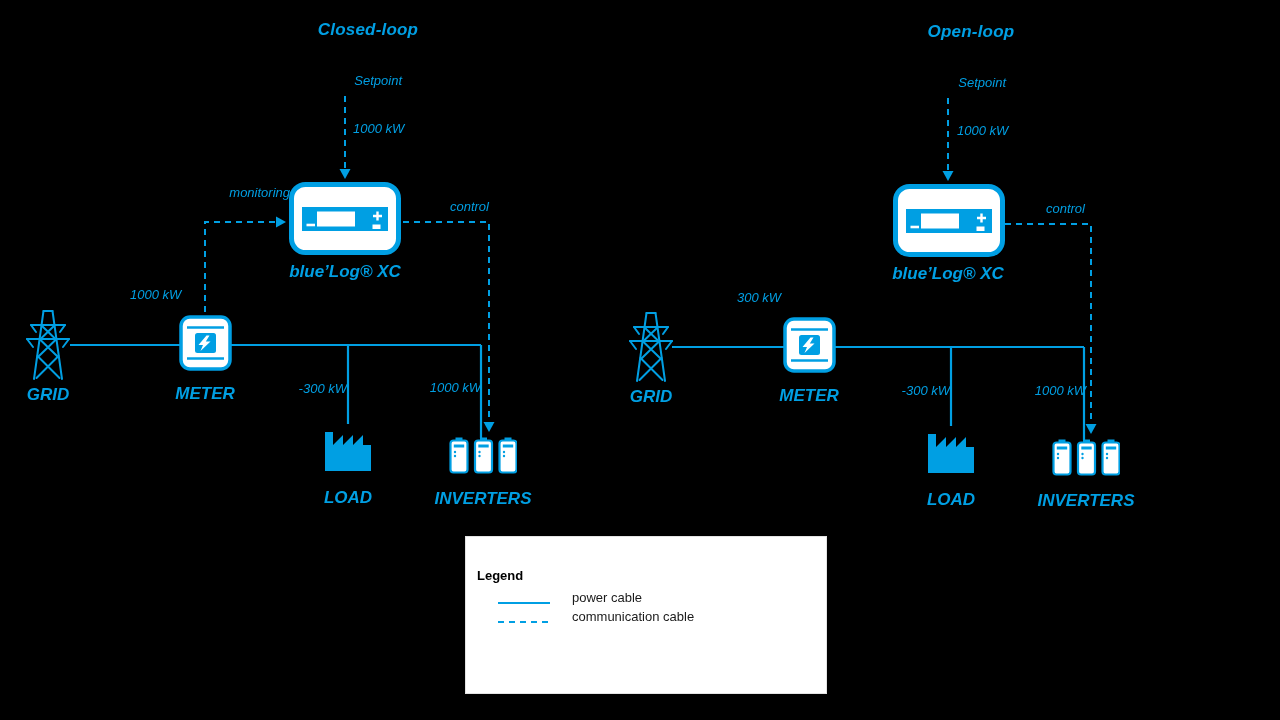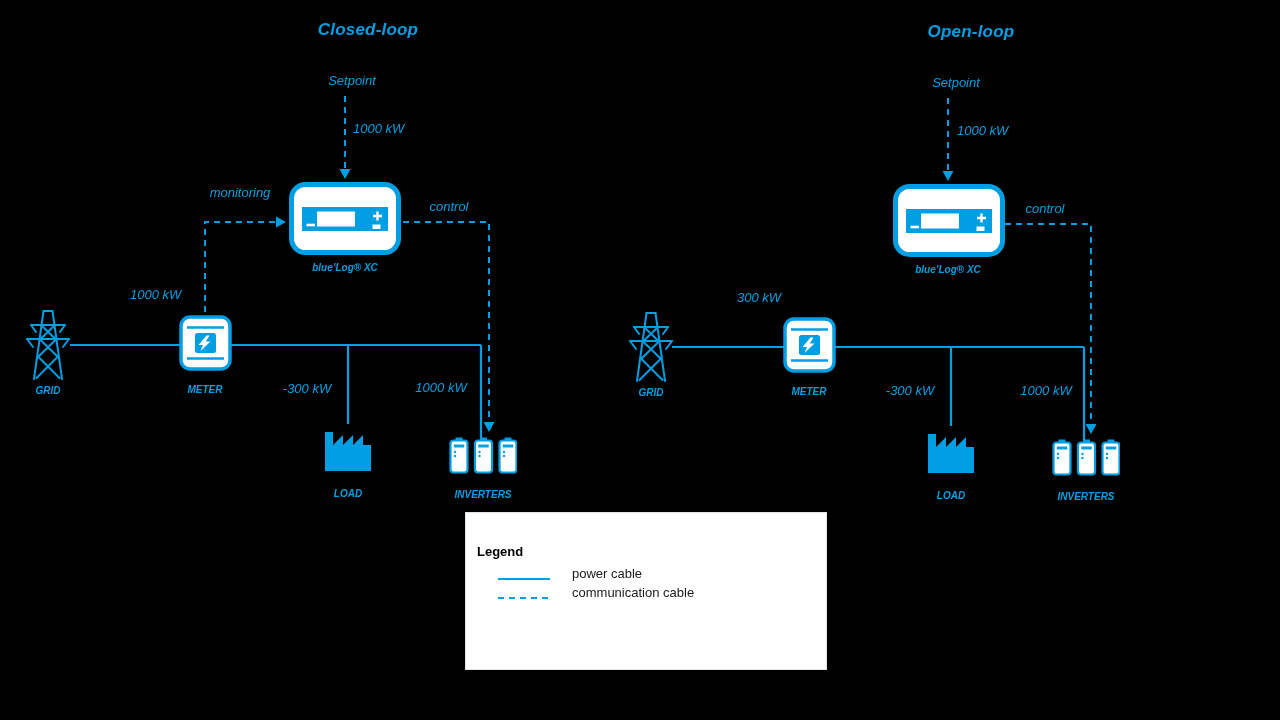--- a/index.html
+++ b/index.html
@@ -7,25 +7,25 @@
   body { width:1280px; height:720px; overflow:hidden; }
   .canvas {
     position:relative; width:1280px; height:720px; background:#000000;
     color:var(--accent,#009fe3);
     font-family:"Liberation Sans", sans-serif;
   }
   .abs { position:absolute; }
   .wires { position:absolute; left:0; top:0; }
   .icon svg { display:block; }
   .title { font-size:17px; font-weight:bold; font-style:italic; text-align:center; letter-spacing:.2px; color:var(--accent,#009fe3); }
-  .nodelabel { font-size:10px; font-weight:bold; font-style:italic; text-align:center; color:var(--accent,#009fe3); white-space:nowrap; }
+  .nodelabel { font-size:17px; font-weight:bold; font-style:italic; text-align:center; color:var(--accent,#009fe3); white-space:nowrap; }
   .ann { font-size:13px; font-style:italic; color:var(--accent,#009fe3); white-space:nowrap; }
-  .ctr { text-align:center; }
+  .ctr { text-align:right; }
   .legend {
-    position:absolute; left:465px; top:512px; width:362px; height:158px;
+    position:absolute; left:465px; top:536px; width:362px; height:158px;
     background:#fff; border:1px solid #e3e3e3; box-shadow:2px 3px 8px rgba(0,0,0,.10);
   }
   .legend-title { position:absolute; left:11px; top:31px; font-size:13px; font-weight:bold; color:#000; font-style:normal; }
   .legend-row { position:absolute; left:32px; height:14px; display:flex; align-items:flex-end; font-size:13px; color:#1a1a1a; }
   .legend-row svg { margin-right:22px; color:var(--accent,#009fe3); display:block; }
 </style>
 </head>
 <body>
 
 <div class="canvas">

